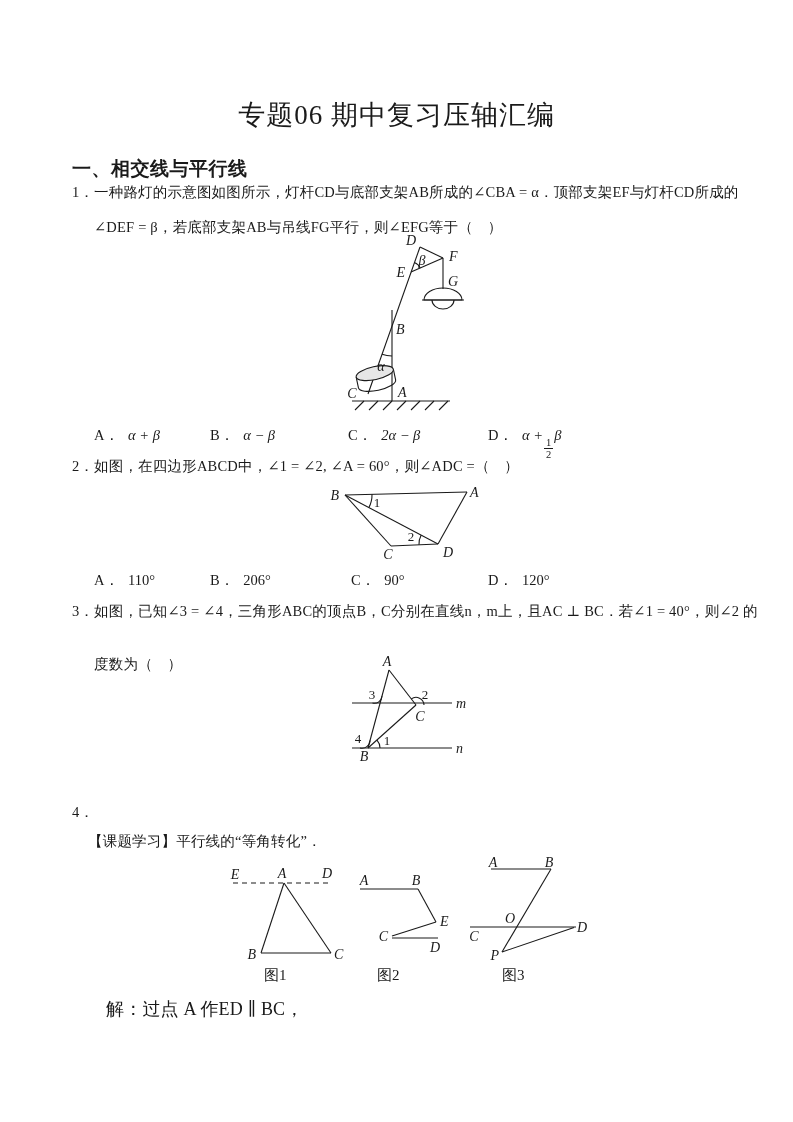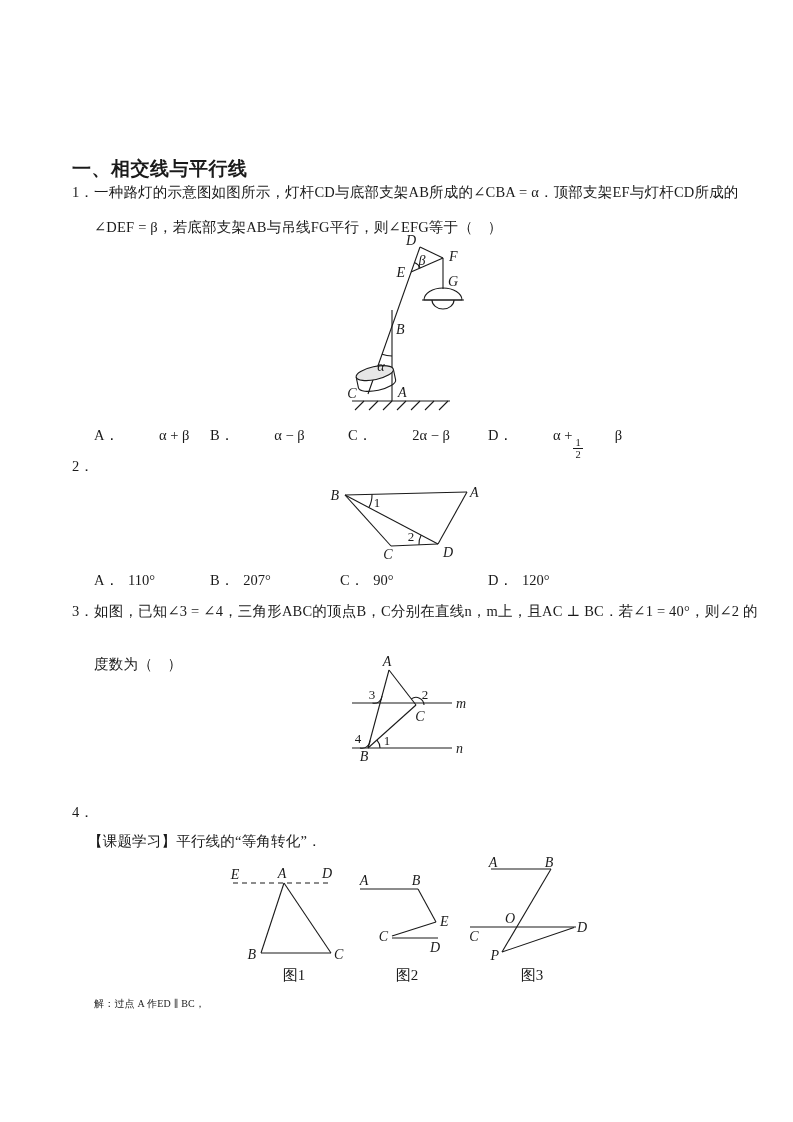--- a/index.html
+++ b/index.html
@@ -11,37 +11,38 @@
   .title{
     left:0;top:97px;width:793px;text-align:center;font-size:27px;letter-spacing:1px;
     font-weight:500;
   }
   .section{left:72px;top:156px;font-size:19px;font-weight:700;letter-spacing:.5px;}
   .pnum{font-size:14.5px;}
   .ptext{font-size:14.5px;letter-spacing:.2px;white-space:nowrap;}
   .optrow{left:0;top:0;width:793px;height:22px;font-size:14.5px;}
   .opt{position:absolute;top:0;white-space:nowrap;}
   .opt .k{margin-right:9px;}
-  .mv{margin-left:31px;}
+  .mv{font-style:italic;}
   .frac{display:inline-flex;flex-direction:column;align-items:center;vertical-align:-6px;
         font-size:10.5px;line-height:1.05;margin:0 1px;}
   .frac .fn{border-bottom:1px solid #1a1a1a;padding:0 2px;}
   svg{position:absolute;overflow:visible;}
   svg line, svg path{stroke:#1a1a1a;stroke-width:1.1;fill:none;}
   svg text{fill:#1a1a1a;font-family:"Liberation Serif","DejaVu Serif",serif;
            font-size:14px;font-style:italic;}
   svg text.ang{font-style:normal;font-size:13px;}
-  .caption{font-size:15px;width:60px;text-align:center;}
-  .sol{left:94px;top:997px;font-size:10px;letter-spacing:.2px;}
+  .caption{font-size:15px;width:60px;text-align:left;}
+  .sol{left:106px;top:997px;font-size:18px;letter-spacing:.2px;}
 </style>
 </head>
 <body>
 
 <div class="page">
 
+  <div class="abs title">专题06 期中复习压轴汇编</div>
   <div class="abs section">一、相交线与平行线</div>
 
   <div class="abs pnum" style="left:72px;top:183px">1．</div>
   <div class="abs ptext" style="left:94px;top:183px">一种路灯的示意图如图所示，灯杆CD与底部支架AB所成的∠CBA = α．顶部支架EF与灯杆CD所成的</div>
   <div class="abs ptext" style="left:94px;top:218px">∠DEF = β，若底部支架AB与吊线FG平行，则∠EFG等于（　）</div>
 
   <svg class="abs" style="left:330px;top:228px" width="180" height="196" viewBox="0 0 180 196">
     <line x1="90" y1="19" x2="38" y2="166"></line>
     <line x1="90" y1="19" x2="113" y2="30"></line>
     <line x1="81" y1="44" x2="113" y2="30"></line>
@@ -81,41 +82,42 @@
     <span class="opt" style="left:94px"><span class="k">A．</span><span class="mv">α + β</span></span>
     <span class="opt" style="left:210px"><span class="k">B．</span><span class="mv">α − β</span></span>
     <span class="opt" style="left:348px"><span class="k">C．</span><span class="mv">2α − β</span></span>
     <span class="opt" style="left:488px"><span class="k">D．</span><span class="mv">α +</span><span class="frac">
           <span class="fn">1</span>
           <span class="fd">2</span>
         </span><span class="mv">β</span></span>
   </div>
 
   <div class="abs pnum" style="left:72px;top:457px">2．</div>
+  <div class="abs ptext" style="left:94px;top:457px">如图，在四边形ABCD中，∠1 = ∠2, ∠A = 60°，则∠ADC =（　）</div>
 
   <svg class="abs" style="left:322px;top:482px" width="160" height="80" viewBox="0 0 160 80">
     <line x1="23" y1="13" x2="145" y2="10"></line>
     <line x1="145" y1="10" x2="116" y2="62"></line>
     <line x1="116" y1="62" x2="69" y2="64"></line>
     <line x1="69" y1="64" x2="23" y2="13"></line>
     <line x1="23" y1="13" x2="116" y2="62"></line>
     <path d="M 50 12.3 A 27 27 0 0 1 46.9 25.6"></path>
     <path d="M 97 62.8 A 19 19 0 0 1 99.2 53.1"></path>
     <text x="17" y="18" text-anchor="end">B</text>
     <text x="148" y="15">A</text>
     <text x="66" y="77" text-anchor="middle">C</text>
     <text x="121" y="75">D</text>
     <text x="55" y="25" text-anchor="middle" class="ang">1</text>
     <text x="89" y="59" text-anchor="middle" class="ang">2</text>
   </svg>
 
   <div class="abs optrow" style="top:571px">
     <span class="opt" style="left:94px"><span class="k">A．</span><span>110°</span></span>
-    <span class="opt" style="left:210px"><span class="k">B．</span><span>207°</span></span>
-    <span class="opt" style="left:340px"><span class="k">C．</span><span>90°</span></span>
+    <span class="opt" style="left:210px"><span class="k">B．</span><span>206°</span></span>
+    <span class="opt" style="left:351px"><span class="k">C．</span><span>90°</span></span>
     <span class="opt" style="left:488px"><span class="k">D．</span><span>120°</span></span>
   </div>
 
   <div class="abs pnum" style="left:72px;top:602px">3．</div>
   <div class="abs ptext" style="left:94px;top:602px">如图，已知∠3 = ∠4，三角形ABC的顶点B，C分别在直线n，m上，且AC ⊥ BC．若∠1 = 40°，则∠2 的</div>
   <div class="abs ptext" style="left:94px;top:655px">度数为（　）</div>
 
   <svg class="abs" style="left:340px;top:652px" width="130" height="115" viewBox="0 0 130 115">
     <line x1="12" y1="51" x2="112" y2="51"></line>
     <line x1="12" y1="96" x2="112" y2="96"></line>

